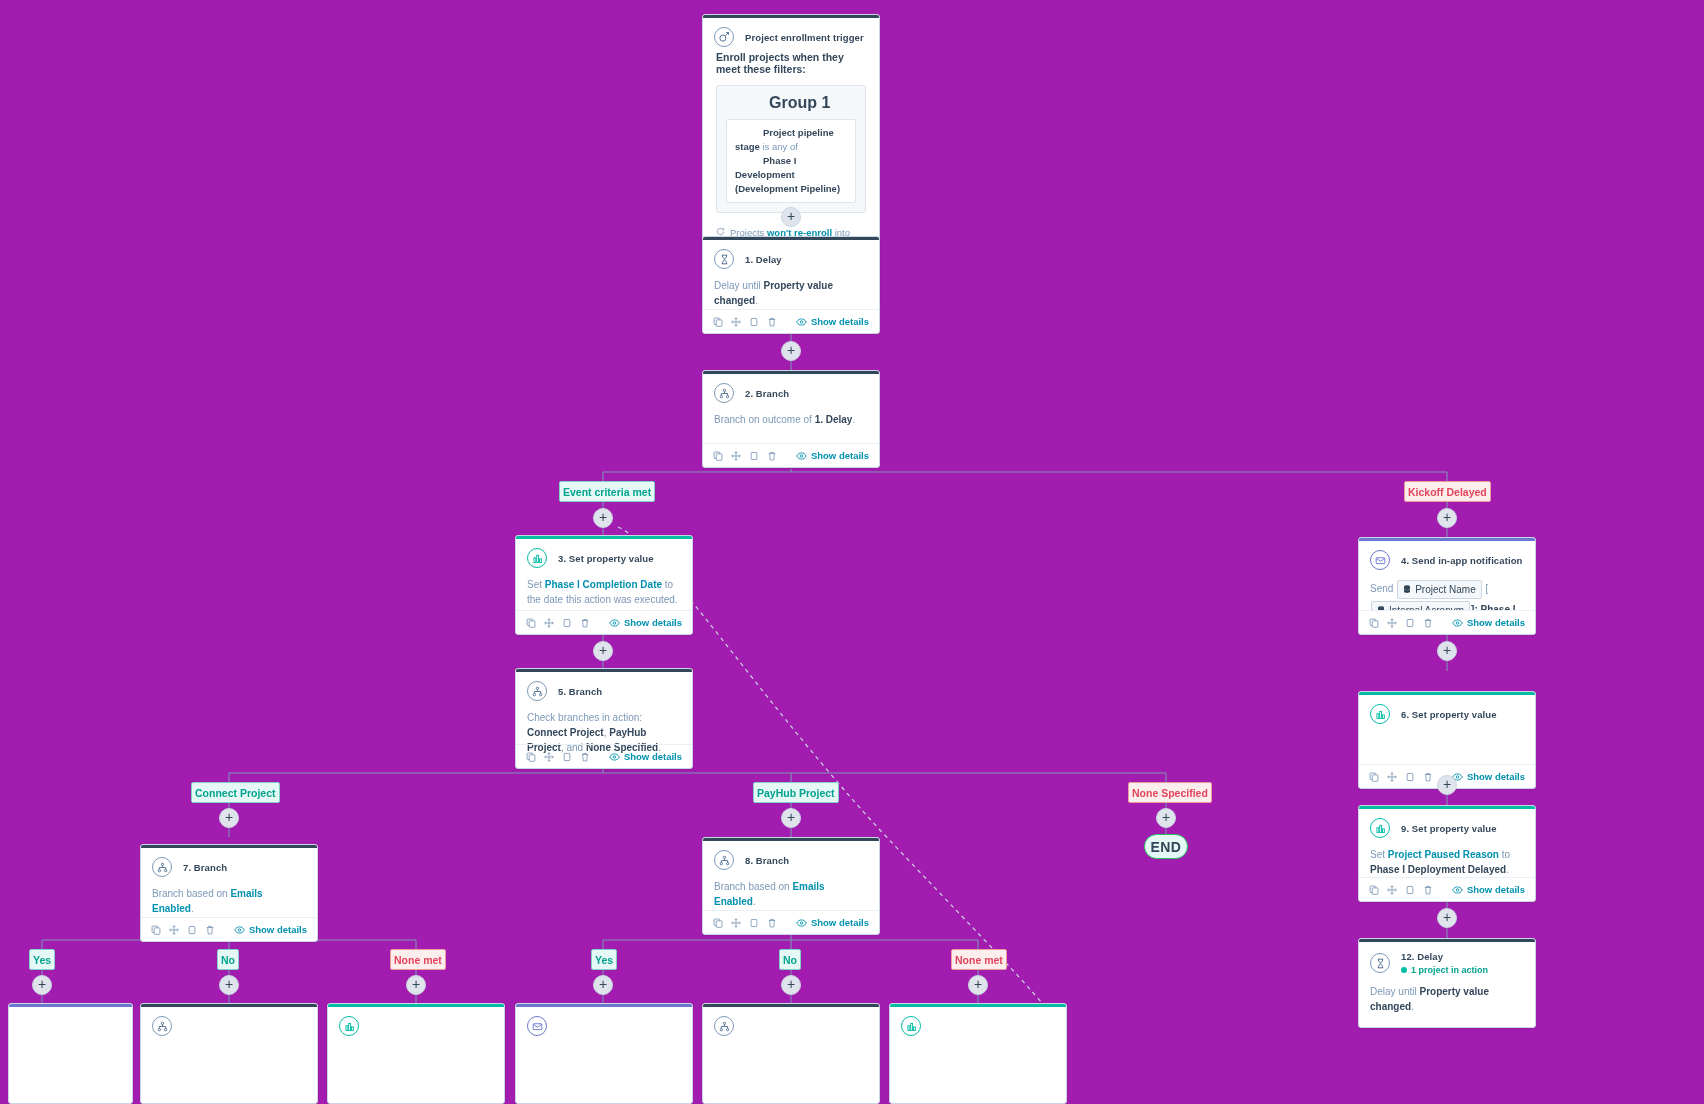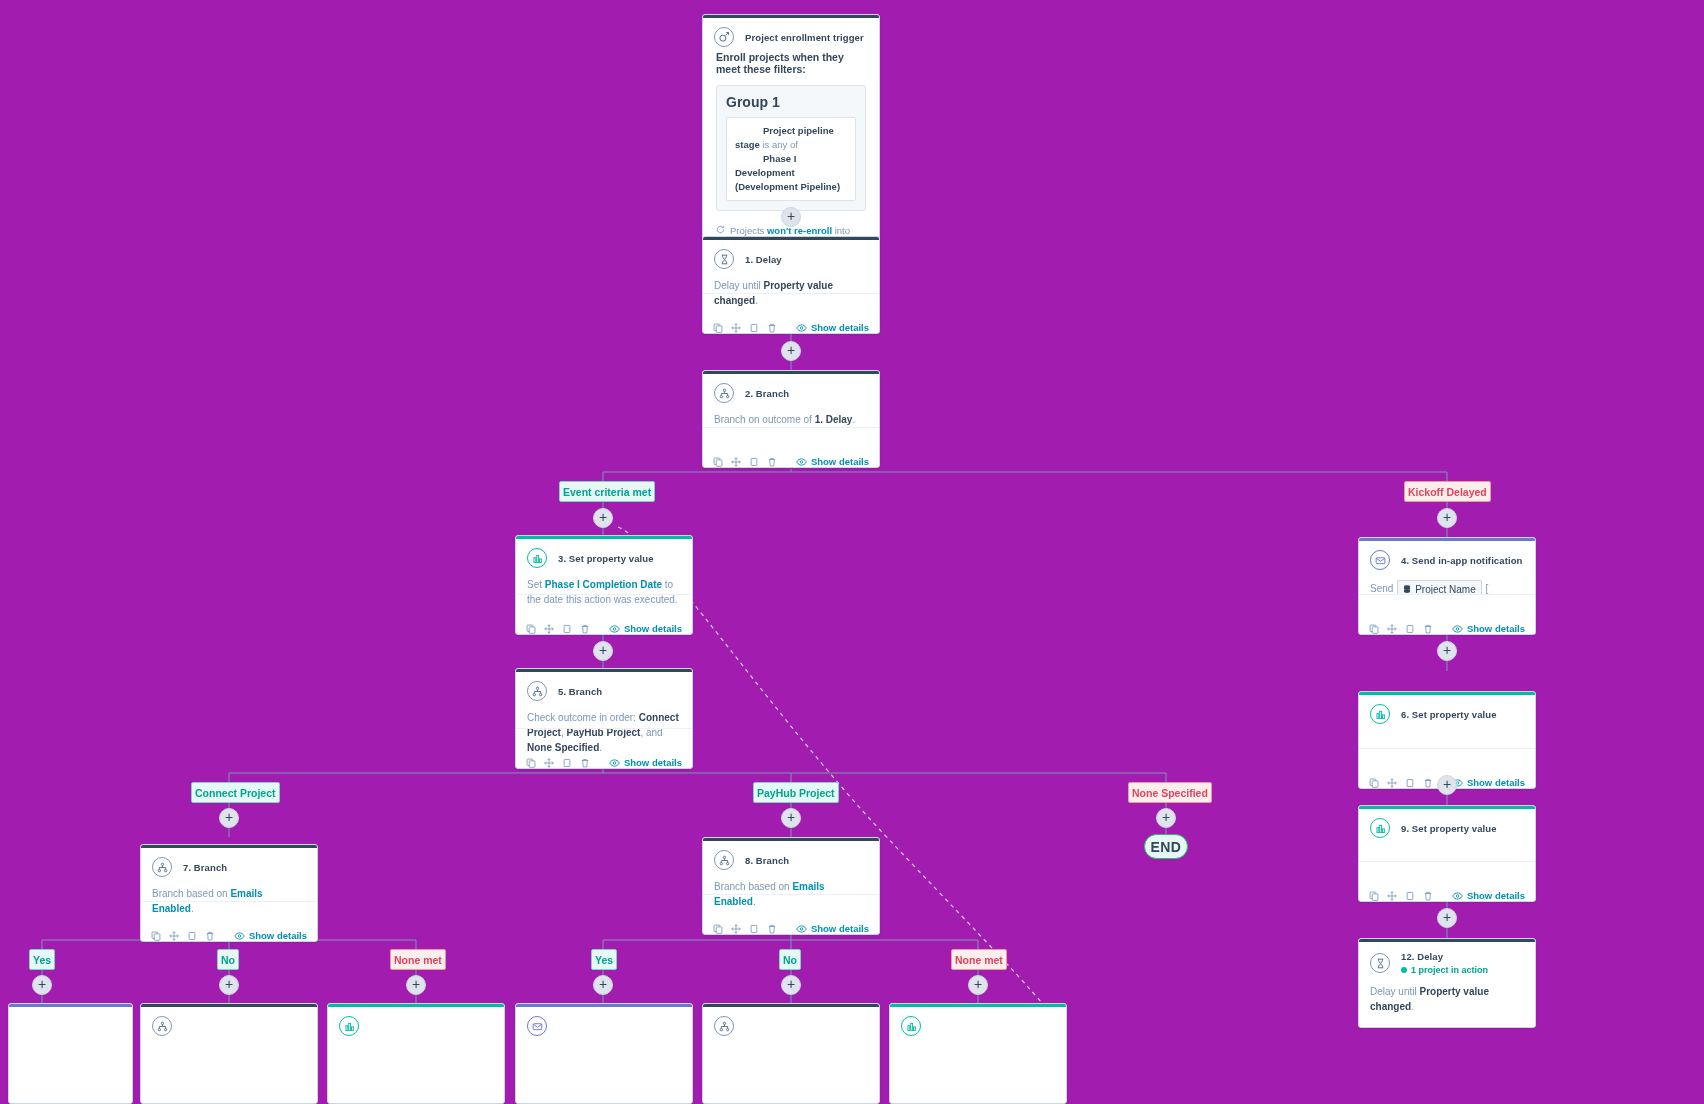--- a/index.html
+++ b/index.html
@@ -147,23 +147,23 @@
     padding: 5px 11px 10px 11px;
     font-size: 10px;
     line-height: 15px;
     color: #7c98b6;
   }
   .card-body b { color: #33475b; font-weight: bold; }
   .card-body .lnk { color: #0091ae; font-weight: bold; }
 
   .card-foot {
     border-top: 1px solid #eaf0f6;
-    height: 40px;
+    height: 24px;
     display: flex;
-    align-items: flex-end;
+    align-items: center;
     justify-content: space-between;
     padding: 0 10px;
   }
   .foot-tools { display: flex; align-items: center; gap: 8px; }
   .foot-tools span { cursor: pointer; line-height: 0; }
   .show-details {
     font-size: 9.5px;
     font-weight: bold;
     color: #0091ae;
     cursor: pointer;
@@ -181,24 +181,25 @@
     color: #33475b;
   }
   .filter-group {
     margin: 8px 13px 0 13px;
     background: #f5f8fa;
     border: 1px solid #dfe3eb;
     border-radius: 3px;
     padding: 8px 9px 9px 9px;
   }
   .filter-group-title {
-    font-size: 14px;
+    font-size: 16px;
     font-weight: bold;
     color: #33475b;
     margin-bottom: 7px;
+    margin-left: 43px;
   }
   .filter-row {
     background: #ffffff;
     border: 1px solid #dfe3eb;
     border-radius: 2px;
     padding: 6px 8px;
     font-size: 9.5px;
     line-height: 14px;
     color: #7c98b6;
   }
@@ -491,21 +492,21 @@
             <circle cx="3" cy="11" r="1.5"></circle>
             <circle cx="11" cy="11" r="1.5"></circle>
             <path d="M7 4.5v2M3 9.5V7h8v2.5"></path>
           </svg>
       </div>
       <div class="head-text">
           <div class="node-title">5. Branch</div>
         </div>
     </div>
     <div class="card-body">
-      <span>Check outcome in order: </span><b>Connect Project</b><span>, </span><b>PayHub Project</b><span>, and </span><b>None Specified</b><span>.</span>
+      <span>Check branches in action: </span><b>Connect Project</b><span>, </span><b>PayHub Project</b><span>, and </span><b>None Specified</b><span>.</span>
     </div>
     <div class="card-foot" style="position:absolute; bottom:0; left:0; right:0;">
       <div class="foot-tools">
         <span><svg width="10" height="10" viewBox="0 0 14 14" fill="none" stroke="#7c98b6" stroke-width="1.2">
               <rect x="1.5" y="1.5" width="8" height="9" rx="1"></rect>
               <rect x="4.5" y="4" width="8" height="9" rx="1" fill="#fff"></rect>
             </svg></span>
         <span><svg width="10" height="10" viewBox="0 0 14 14" fill="none" stroke="#7c98b6" stroke-width="1.2">
               <path d="M7 1v12M1 7h12M7 1L5 3M7 1l2 2M7 13l-2-2M7 13l2-2M1 7l2-2M1 7l2 2M13 7l-2-2M13 7l-2 2"></path>
             </svg></span>
@@ -719,20 +720,23 @@
       <div class="node-icon teal">
         <svg width="11" height="11" viewBox="0 0 14 14" fill="none" stroke="#00bda5" stroke-width="1.2">
             <rect x="2.5" y="6" width="2.4" height="6"></rect>
             <rect x="6" y="3" width="2.4" height="9"></rect>
             <rect x="9.5" y="7.5" width="2.4" height="4.5"></rect>
           </svg>
       </div>
       <div class="head-text">
           <div class="node-title">9. Set property value</div>
         </div>
+    </div>
+    <div class="card-body">
+      <span>Set </span><span class="lnk">Project Paused Reason</span><span> to </span><b>Phase I Deployment Delayed</b><span>.</span>
     </div>
     <div class="card-foot" style="position:absolute; bottom:0; left:0; right:0;">
       <div class="foot-tools">
         <span><svg width="10" height="10" viewBox="0 0 14 14" fill="none" stroke="#7c98b6" stroke-width="1.2">
               <rect x="1.5" y="1.5" width="8" height="9" rx="1"></rect>
               <rect x="4.5" y="4" width="8" height="9" rx="1" fill="#fff"></rect>
             </svg></span>
         <span><svg width="10" height="10" viewBox="0 0 14 14" fill="none" stroke="#7c98b6" stroke-width="1.2">
               <path d="M7 1v12M1 7h12M7 1L5 3M7 1l2 2M7 13l-2-2M7 13l2-2M1 7l2-2M1 7l2 2M13 7l-2-2M13 7l-2 2"></path>
             </svg></span>

